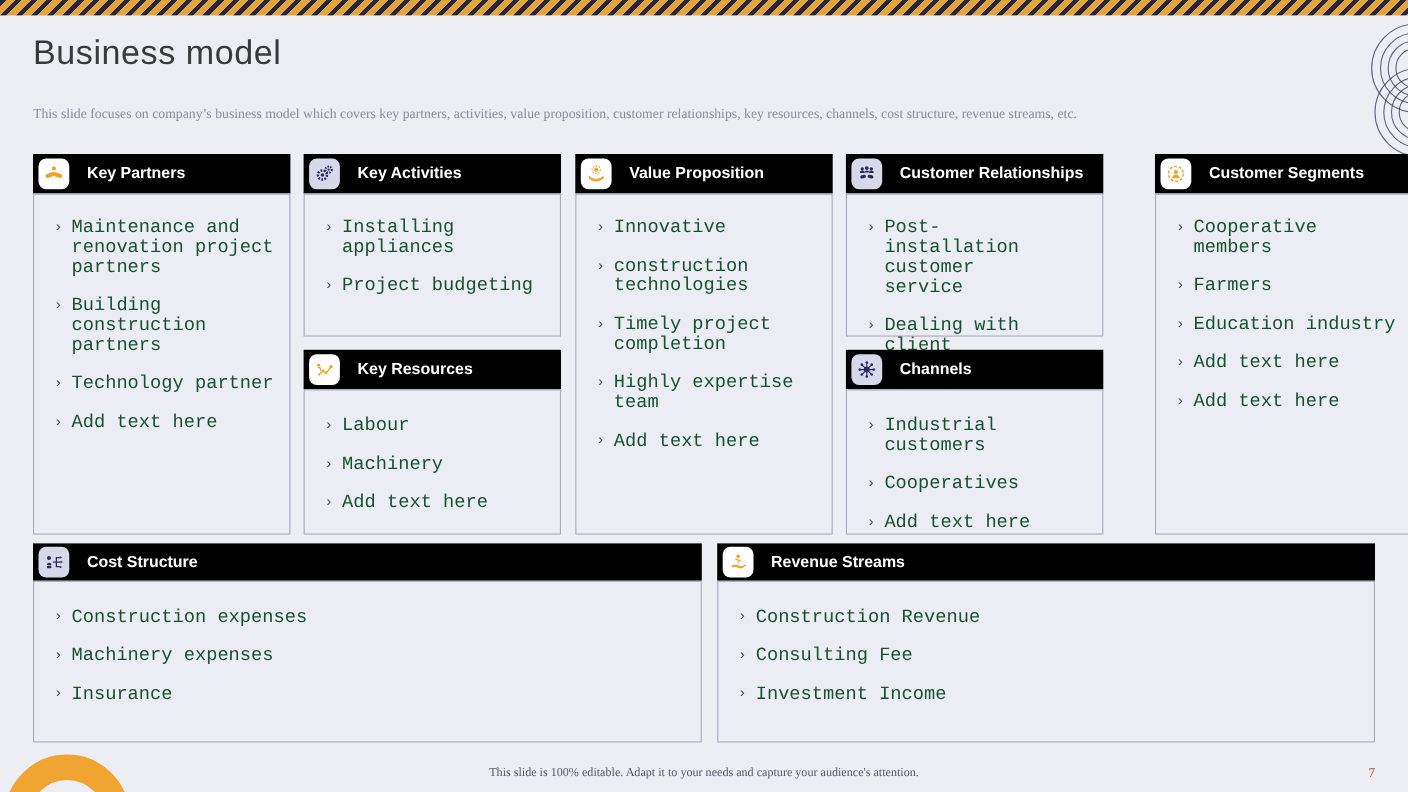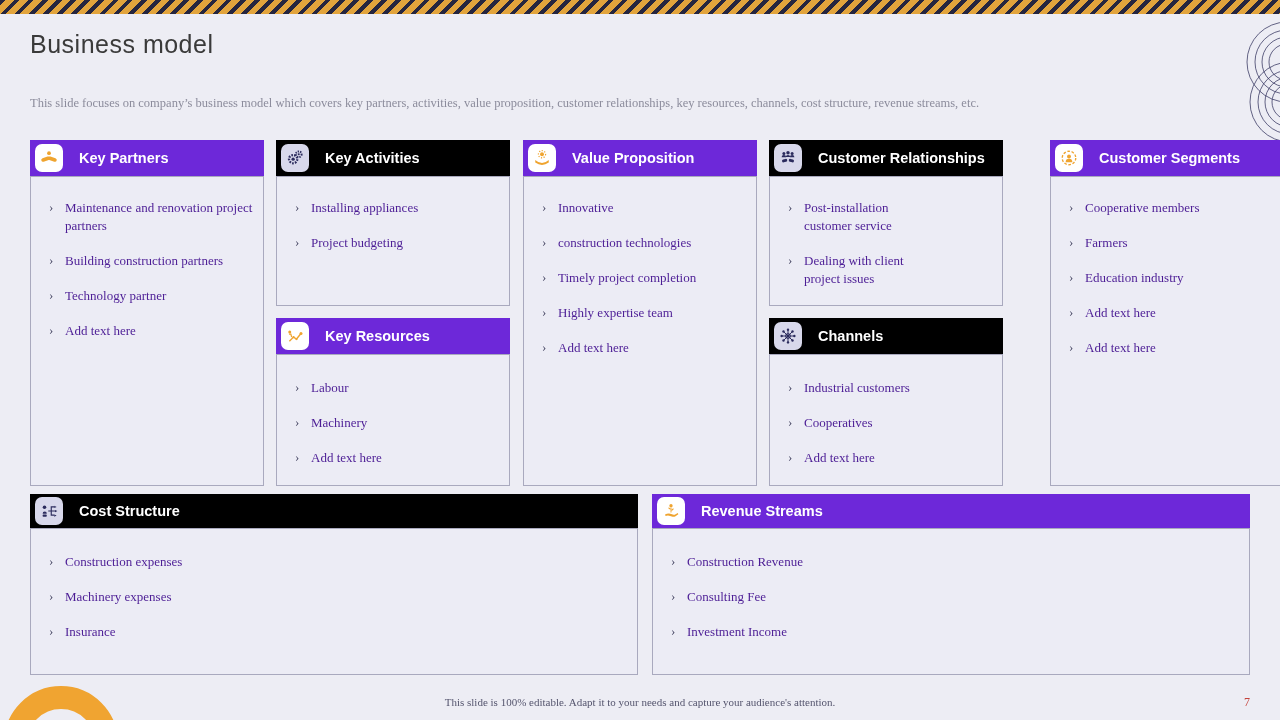--- a/index.html
+++ b/index.html
@@ -15,51 +15,51 @@
   
   .deco-circles{position:absolute;top:22px;right:0;width:48px;height:118px;overflow:visible;}
   .deco-circles circle{fill:none;stroke:#33335E;stroke-width:1;opacity:.75;}
   
   .deco-ring{
     position:absolute;left:4px;top:686px;width:68px;height:68px;
     border:23px solid #F0A431;border-radius:50%;
   }
   .title{
     position:absolute;left:30px;top:30px;margin:0;
-    font-size:25px;font-weight:400;color:#3A3A3A;letter-spacing:.5px;
+    font-size:31px;font-weight:400;color:#3A3A3A;letter-spacing:.5px;
   }
   .subtitle{
     position:absolute;left:30px;top:96px;margin:0;width:1100px;
     font-family:"Liberation Serif",serif;font-size:12.5px;color:#8C8C9C;
   }
   
   .panel{position:absolute;}
   .bar{
     height:36px;display:flex;align-items:center;
     color:#fff;font-weight:bold;font-size:14.5px;
   }
-  .bar.orange{background:#6d28d9;align-items:center;}
+  .bar.orange{background:#000000;align-items:center;}
   .bar.navy{background:#000000;}
   .tile{
     width:28px;height:28px;margin-left:5px;border-radius:7px;
     display:flex;align-items:center;justify-content:center;flex:0 0 auto;
   }
   .orange .tile{background:#FFFFFF;color:#EFA42F;}
   .navy .tile{background:#D8D8EB;color:#2B2B5D;}
   .tile svg{width:18px;height:18px;display:block;}
   .bar-label{margin-left:16px;white-space:nowrap;}
   .pbody{
     background:#ECECF5;border:1px solid #A9A9BE;box-sizing:border-box;
   }
   ul.items{
     list-style:none;margin:0;padding:22px 6px 0 16px;
   }
   ul.items li{
     position:relative;padding-left:18px;margin-bottom:17px;
-    font-family:Liberation Serif, serif;font-size:13px;line-height:18px;color:#4c1d95;
+    font-family:Liberation Mono, monospace;font-size:17px;line-height:18px;color:#14532d;
   }
   ul.items li::before{
     content:"\203A";position:absolute;left:2px;top:-1px;color:#4A4A66;font-size:13px;
   }
   .narrow li{max-width:132px;}
   
   .colw{width:234px;}
   .full-col .pbody{height:310px;}
   .half-top .pbody{height:130px;}
   .half-bot .pbody{height:132px;}

